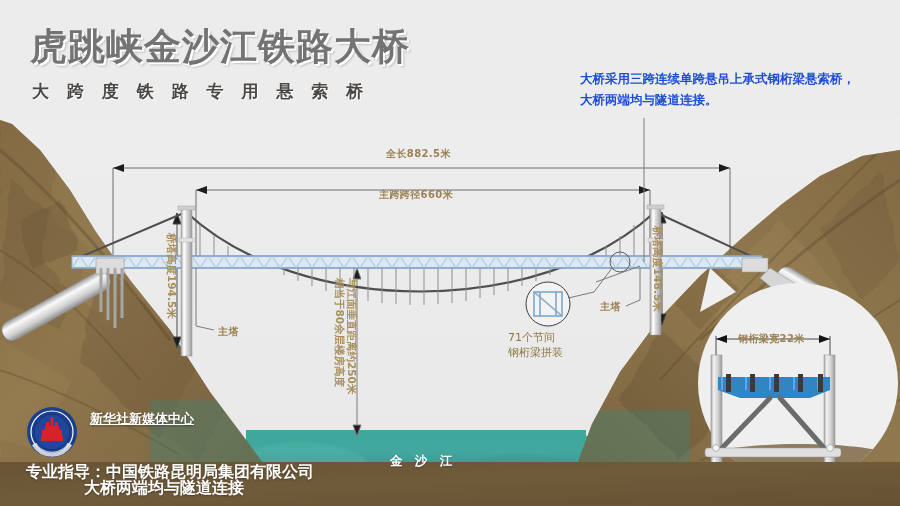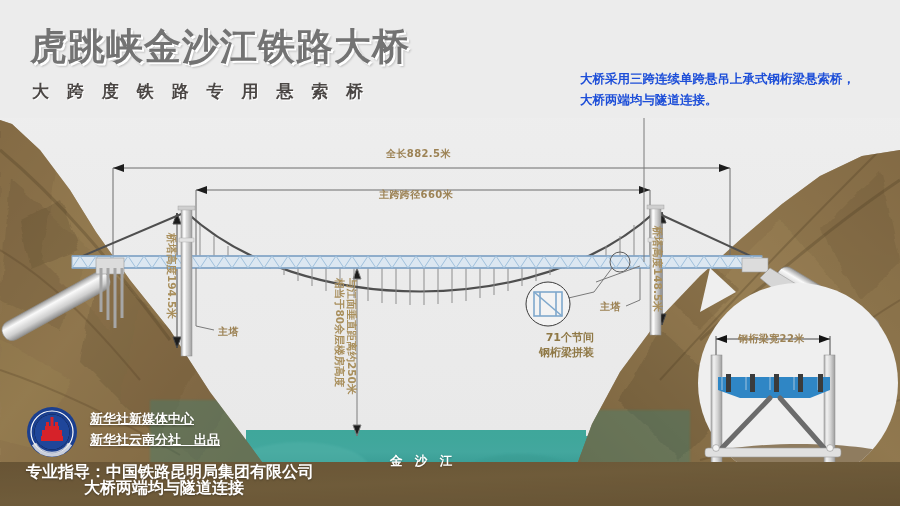--- a/index.html
+++ b/index.html
@@ -37,22 +37,22 @@
   .mlab{
     position:absolute;color:#9c8254;font-size:10px;font-weight:bold;
     letter-spacing:.4px;white-space:nowrap;z-index:25;
   }
   .vlab{
     position:absolute;color:#a98f5c;font-size:10.5px;font-weight:bold;
     white-space:nowrap;z-index:25;
     transform-origin:0 0;
   }
   .callout{
-    position:absolute;color:#8f7845;font-size:11px;font-weight:bold;
-    text-align:right;line-height:15px;white-space:nowrap;z-index:26;
+    position:absolute;color:#8f7845;font-size:11px;font-weight:normal;
+    text-align:left;line-height:15px;white-space:nowrap;z-index:26;
   }
   .riverlab{
     position:absolute;color:#ffffff;font-size:12.5px;font-weight:bold;
     letter-spacing:4px;z-index:26;white-space:nowrap;
     text-shadow:0 1px 2px rgba(0,0,0,.25);
     margin-left:48px;
   }
 
   
   .credits{position:absolute;left:26px;top:404px;z-index:30;}
@@ -411,21 +411,20 @@
         <rect x="16" y="24" width="3" height="8"></rect>
         <rect x="33" y="24" width="3" height="8"></rect>
         <rect x="20" y="16" width="3" height="5"></rect>
         <rect x="29" y="16" width="3" height="5"></rect>
       </g>
       <path d="M8 38 A21 21 0 0 0 44 38" fill="none" stroke="#e9e9e9" stroke-width="5" opacity=".85"></path>
       <path d="M11 39 A18 18 0 0 0 41 39" fill="none" stroke="#8d9cbf" stroke-width="1" opacity=".8"></path>
     </svg>
     <div class="agency">
       <div>新华社新媒体中心</div>
-      <div>新华社云南分社　出品</div>
     </div>
     <div class="advisor">
       <div>
         <span>专业指导：</span><span>中国铁路昆明局集团有限公司</span>
       </div>
       <div class="ind">大桥两端均与隧道连接</div>
     </div>
   </div>
 
 </div>

